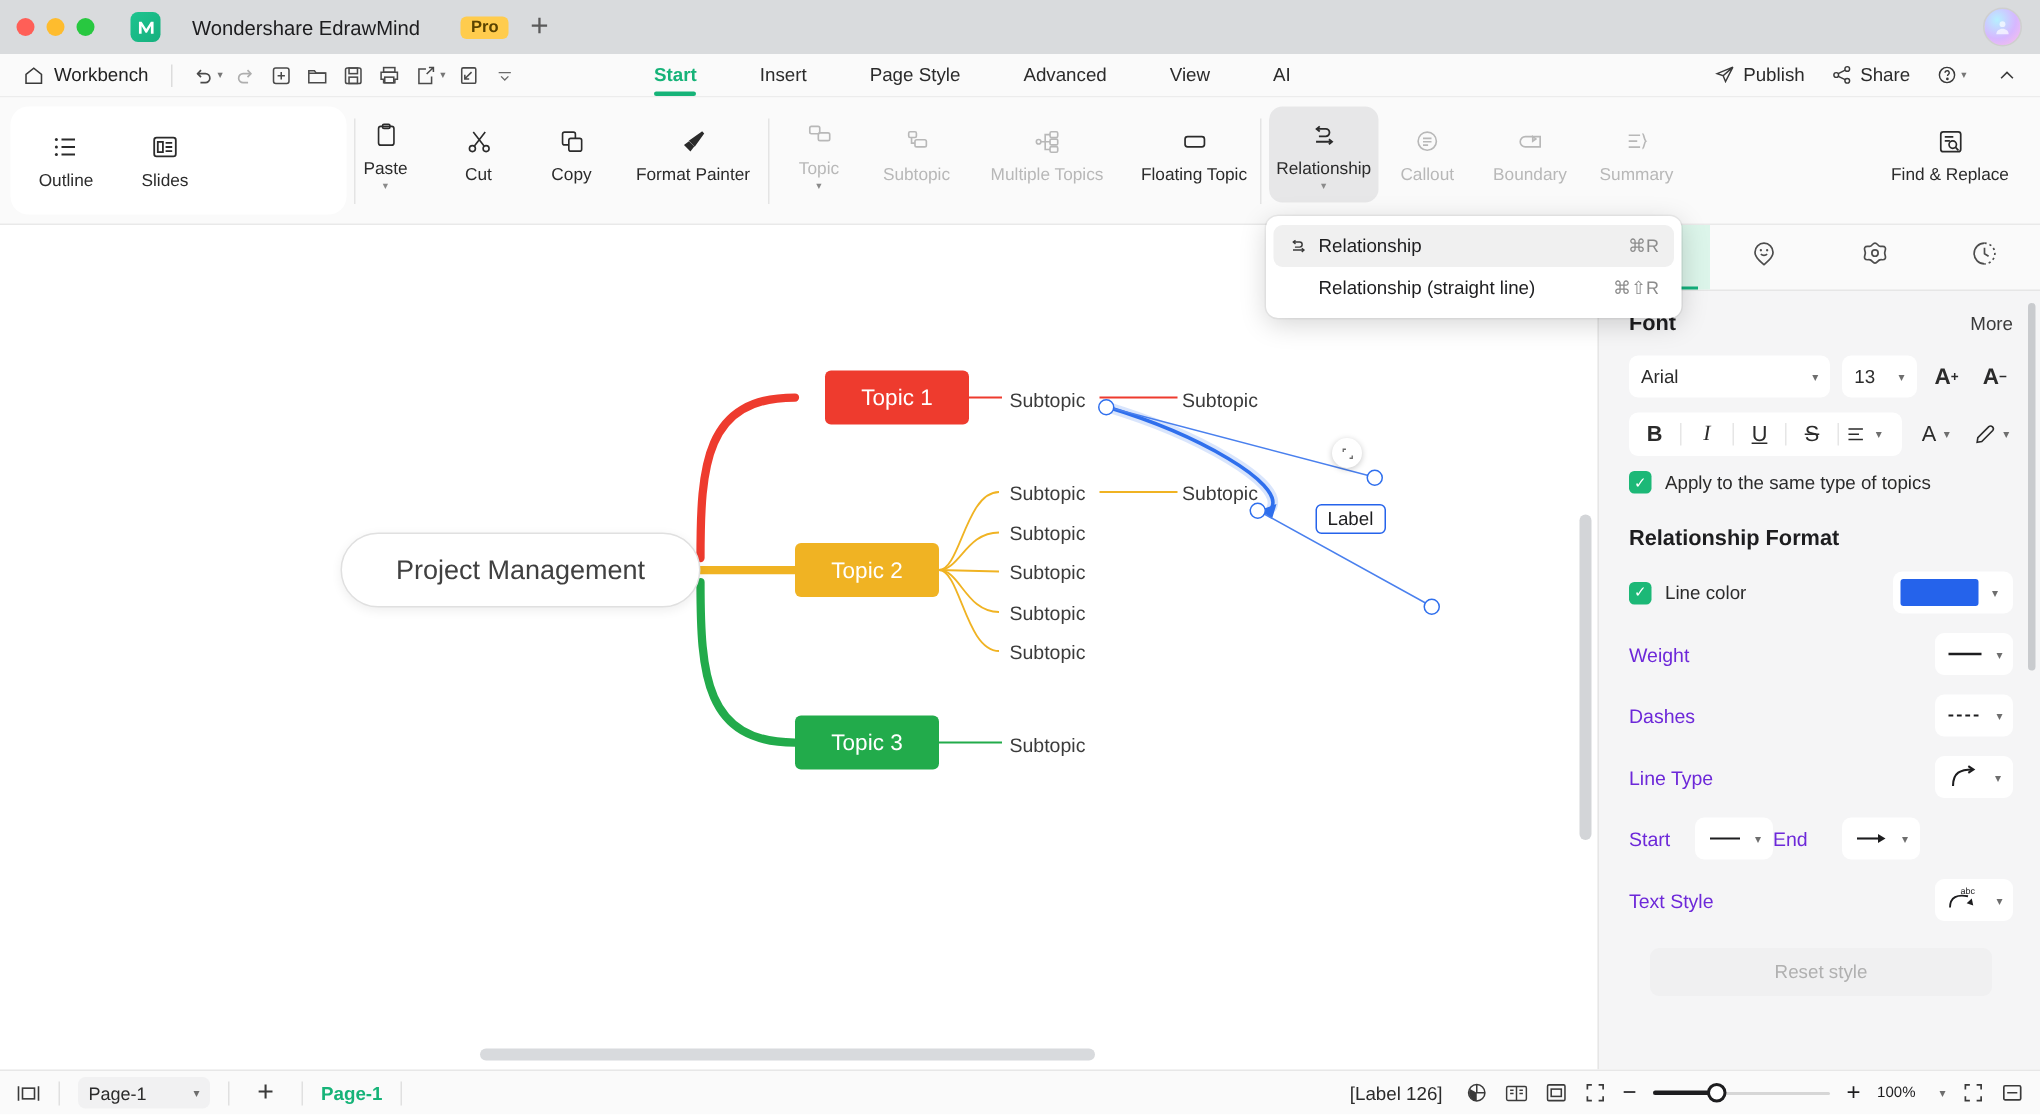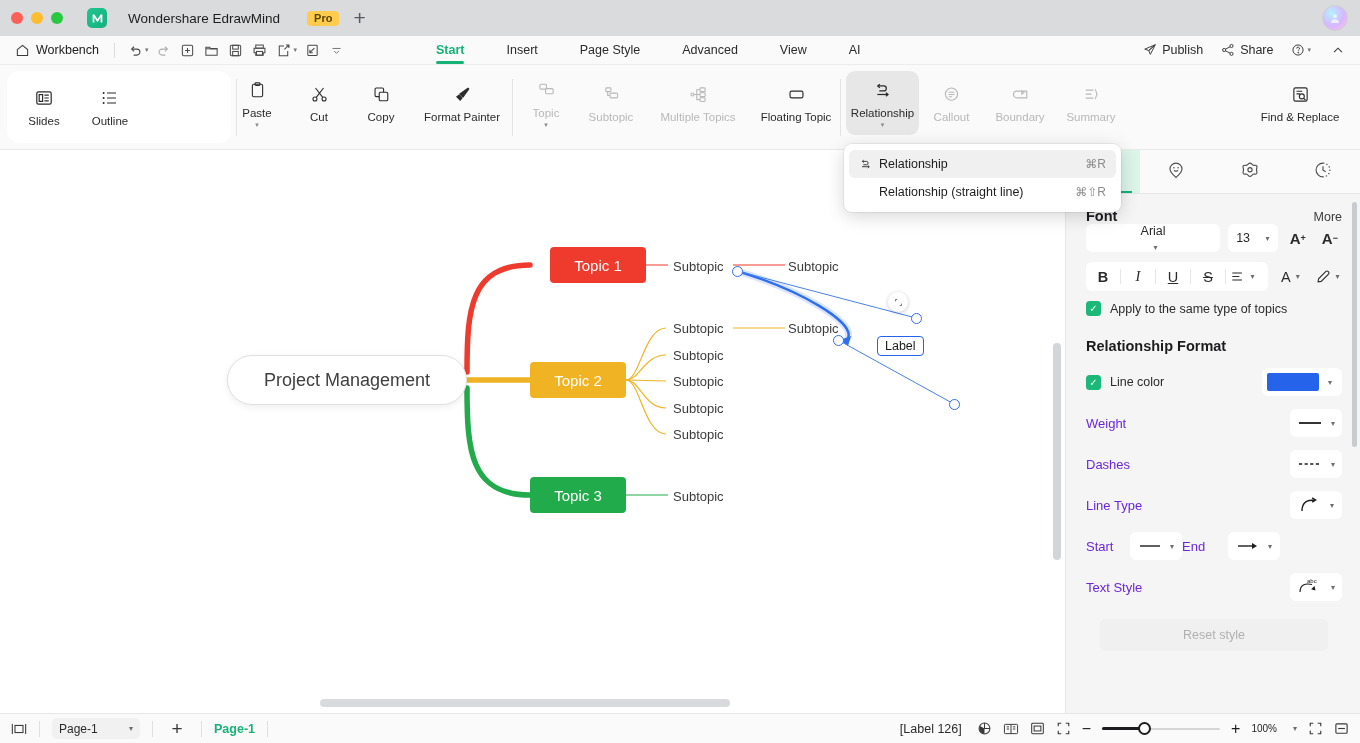--- a/index.html
+++ b/index.html
@@ -168,31 +168,31 @@
   .rp-tab {
     flex: 1; display: flex; align-items: center; justify-content: center;
     position: relative; color: #4d4d4d;
   }
   .rp-tab.active { background: #dcf5ea; color: #10a672; }
   .rp-tab.active::after {
     content:''; position: absolute; left: 8px; right: 8px; bottom: 0; height: 2.5px;
     background: #13b07c;
   }
   .rp-body { padding: 14px 18px 0 20px; position: relative; }
-  .rp-head { display: flex; align-items: baseline; justify-content: space-between; }
+  .rp-head { display: flex; align-items: baseline; justify-content: space-between; margin-bottom: 13px; }
   .rp-title { font-size: 14.5px; font-weight: bold; color: #1d1d1f; }
   .rp-more { font-size: 12.5px; color: #3b3b3b; }
   .rp-row { display: flex; align-items: center; gap: 8px; margin-bottom: 10px; }
   .ctrl {
     background: #fff; border-radius: 6px; height: 28px; display: flex;
     align-items: center; padding: 0 8px; font-size: 12.5px; color: #2b2b2b;
   }
   .ctrl .cv { flex: 1; }
   .caret { font-size: 8px; color: #6e6e6e; margin-left: 5px; }
-  .font-name { width: 143px; flex-direction: column; }
+  .font-name { width: 143px; }
   .font-size { width: 52px; }
   .sizebtn { width: 26px; display:flex; align-items:center; justify-content:center; color:#2b2b2b; font-size:15px; font-weight:600; }
   .style-bar {
     background: #fff; border-radius: 6px; height: 29px; width: 188px;
     display: flex; align-items: center;
   }
   .sb { width: 34px; height: 29px; display:flex;align-items:center;justify-content:center; font-size:14.5px; color:#2b2b2b; }
   .sb-sep { width: 1px; height: 15px; background: #e6e6e6; }
   .checkrow { display: flex; align-items: center; gap: 9px; margin-top: 6px; font-size: 12.5px; color: #2b2b2b; }
   .cbox {
@@ -406,37 +406,37 @@
       </div>
     </div>
   </div>
 
   <div class="ribbon">
 
     <div class="view-group">
       <div class="rb-item">
         <span class="ico">
           <svg width="20" height="20" viewBox="0 0 20 20" fill="none" stroke="#2b2b2b" stroke-width="1.2">
-              <rect x="2.8" y="3.8" width="14.4" height="12.4" rx="1.6"></rect>
-              <rect x="5.2" y="6.6" width="3.4" height="6.8"></rect>
-              <path d="M10.4 7.2h4.4M10.4 10h4.4M10.4 12.8h4.4"></path>
-            </svg>
-        </span>
-        <span class="lbl">Slides</span>
-      </div>
-      <div class="rb-item">
-        <span class="ico">
-          <svg width="20" height="20" viewBox="0 0 20 20" fill="none" stroke="#2b2b2b" stroke-width="1.2">
               <path d="M7 5h9M7 10h9M7 15h9"></path>
               <circle cx="3.6" cy="5" r="1" fill="#2b2b2b" stroke="none"></circle>
               <circle cx="3.6" cy="10" r="1" fill="#2b2b2b" stroke="none"></circle>
               <circle cx="3.6" cy="15" r="1" fill="#2b2b2b" stroke="none"></circle>
             </svg>
         </span>
         <span class="lbl">Outline</span>
+      </div>
+      <div class="rb-item">
+        <span class="ico">
+          <svg width="20" height="20" viewBox="0 0 20 20" fill="none" stroke="#2b2b2b" stroke-width="1.2">
+              <rect x="2.8" y="3.8" width="14.4" height="12.4" rx="1.6"></rect>
+              <rect x="5.2" y="6.6" width="3.4" height="6.8"></rect>
+              <path d="M10.4 7.2h4.4M10.4 10h4.4M10.4 12.8h4.4"></path>
+            </svg>
+        </span>
+        <span class="lbl">Slides</span>
       </div>
     </div>
 
     <div class="divider" style="left:236px"></div>
 
     <div class="rb-group" style="left:226px">
       <div class="rb-item" style="width:62px">
         <span class="ico">
             <svg width="19" height="19" viewBox="0 0 20 20" fill="none" stroke="#2b2b2b" stroke-width="1.15">
               <rect x="4.6" y="3.4" width="10.8" height="13.2" rx="1.6"></rect>

